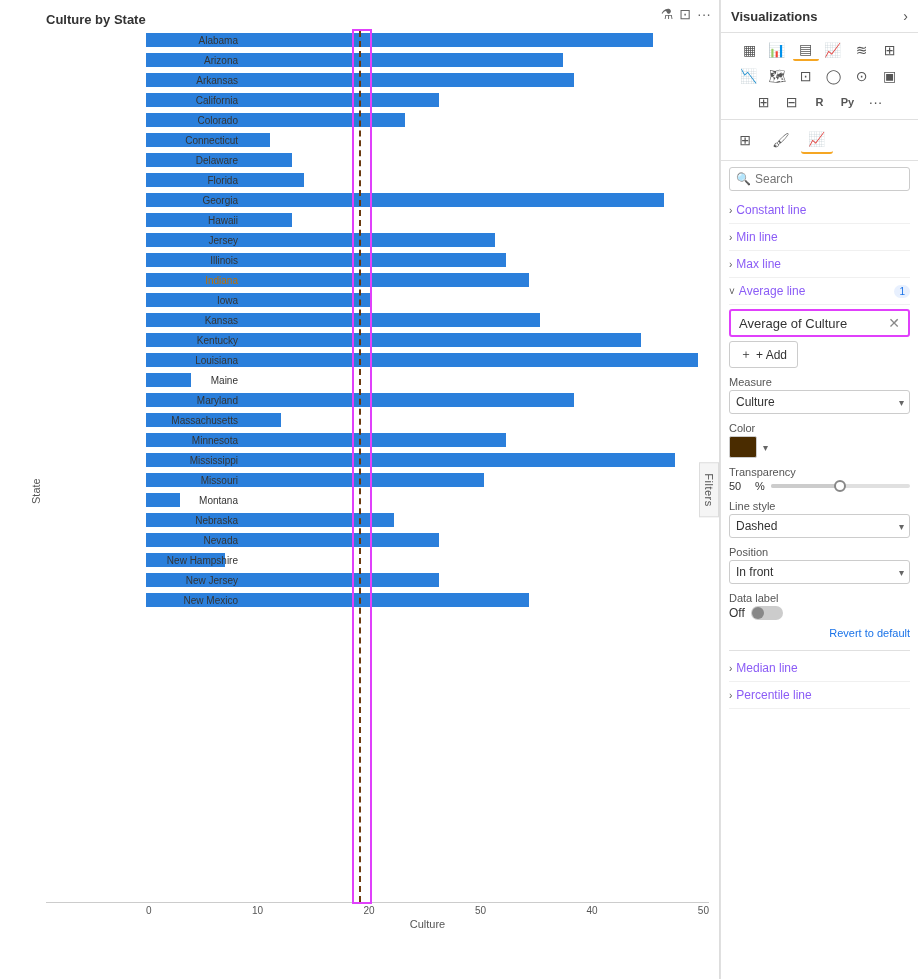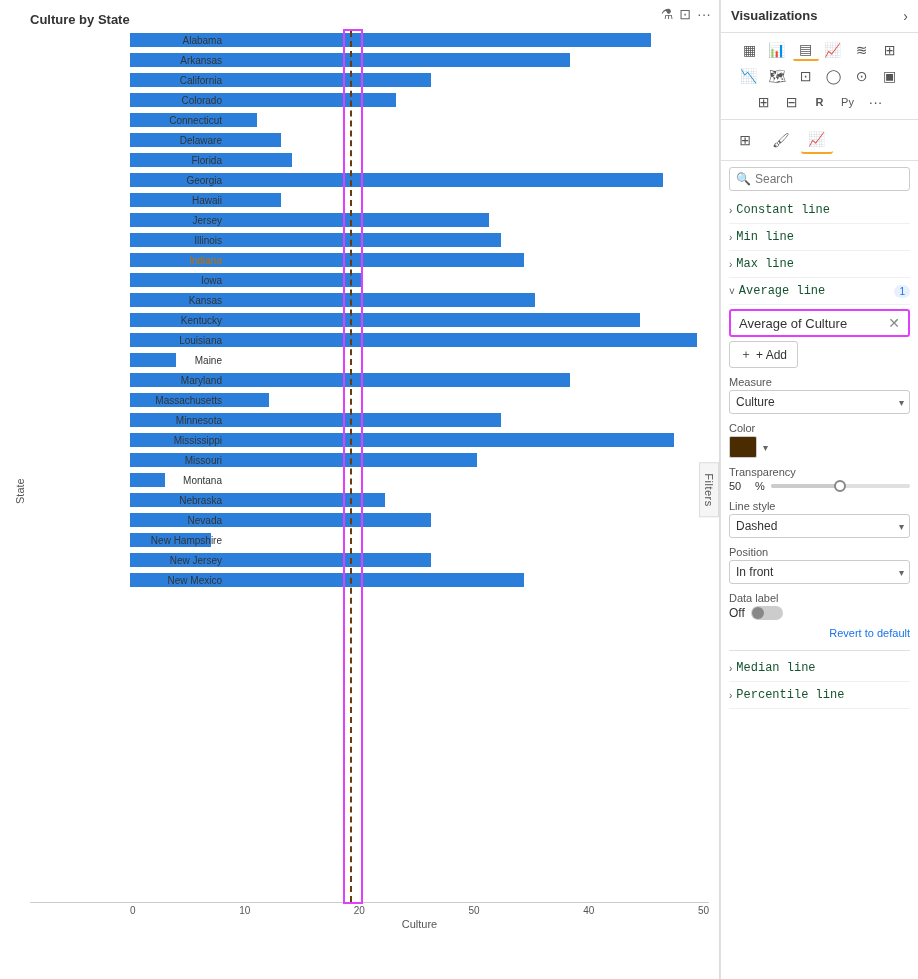--- a/index.html
+++ b/index.html
@@ -5,21 +5,21 @@
     * { box-sizing: border-box; margin: 0; padding: 0; }
     body { font-family: 'Segoe UI', Arial, sans-serif; font-size: 12px; background: #fff; width: 918px; height: 979px; overflow: hidden; display: flex; }
 
     
     .chart-panel {
       width: 720px;
       height: 979px;
       border-right: 1px solid #ddd;
       position: relative;
       background: #fff;
-      padding: 8px 0 0 0;
+      padding: 8px 0 0 16px;
     }
 
     .chart-title {
       font-size: 13px;
       font-weight: 600;
       color: #333;
       padding: 4px 0 4px 30px;
     }
 
     .chart-toolbar {
@@ -129,21 +129,21 @@
       height: 979px;
       background: #fff;
       border-left: 1px solid #e0e0e0;
       display: flex;
       flex-direction: column;
     }
 
     
     .viz-header {
       display: flex;
-      align-items: flex-start;
+      align-items: center;
       justify-content: space-between;
       padding: 8px 10px;
       border-bottom: 1px solid #e0e0e0;
     }
 
     .viz-header-title {
       font-size: 13px;
       font-weight: 600;
       color: #333;
     }
@@ -235,22 +235,21 @@
     }
 
     .section-chevron {
       font-size: 10px;
       color: #555;
       margin-right: 4px;
     }
 
     .section-label {
       font-size: 12px;
-      color: #14532d;
-      font-family: Liberation Mono, monospace;
+      color: #8b5cf6;
     }
 
     .section-badge {
       margin-left: auto;
       background: #e8f0fe;
       color: #1a73e8;
       font-size: 10px;
       padding: 1px 5px;
       border-radius: 8px;
     }
@@ -475,20 +474,24 @@
   <div class="chart-area">
     <div class="y-axis-label">State</div>
     <div class="bar-chart-container">
       <div class="bars-area" id="bars-area">
 
       <div class="bar-row">
             <div class="bar-label">Alabama</div>
             <div class="bar" style="width: 90%;"></div>
           </div>
           <div class="bar-row">
+            <div class="bar-label">Arizona</div>
+            <div class="bar" style="width: 74%;"></div>
+          </div>
+          <div class="bar-row">
             <div class="bar-label">Arkansas</div>
             <div class="bar" style="width: 76%;"></div>
           </div>
           <div class="bar-row">
             <div class="bar-label">California</div>
             <div class="bar" style="width: 52%;"></div>
           </div>
           <div class="bar-row">
             <div class="bar-label">Colorado</div>
             <div class="bar" style="width: 46%;"></div>
@@ -630,21 +633,21 @@
       <div class="viz-icon">🗺</div>
       <div class="viz-icon">⊡</div>
       <div class="viz-icon">◯</div>
       <div class="viz-icon">⊙</div>
       <div class="viz-icon">▣</div>
     </div>
     <div class="icon-grid-row">
       <div class="viz-icon">⊞</div>
       <div class="viz-icon">⊟</div>
       <div class="viz-icon" style="font-size:11px;font-weight:bold;">R</div>
-      <div class="viz-icon" style="font-size:11px;font-weight:normal;">Py</div>
+      <div class="viz-icon" style="font-size:11px;font-weight:bold;">Py</div>
       <div class="viz-icon">···</div>
     </div>
   </div>
 
   <div class="sub-tabs">
     <div class="sub-tab">⊞</div>
     <div class="sub-tab">🖌</div>
     <div class="sub-tab active" style="border-bottom:2px solid #f5a623;">📈</div>
   </div>
 

